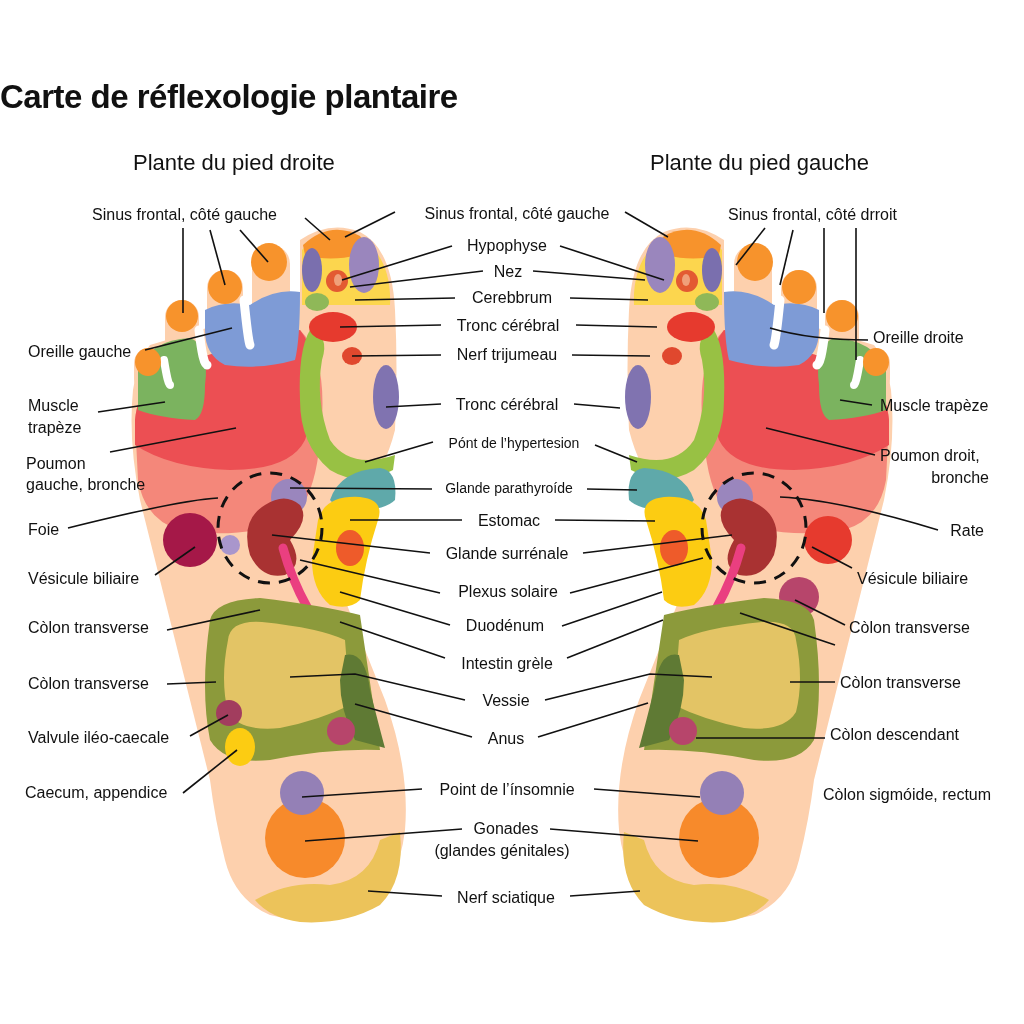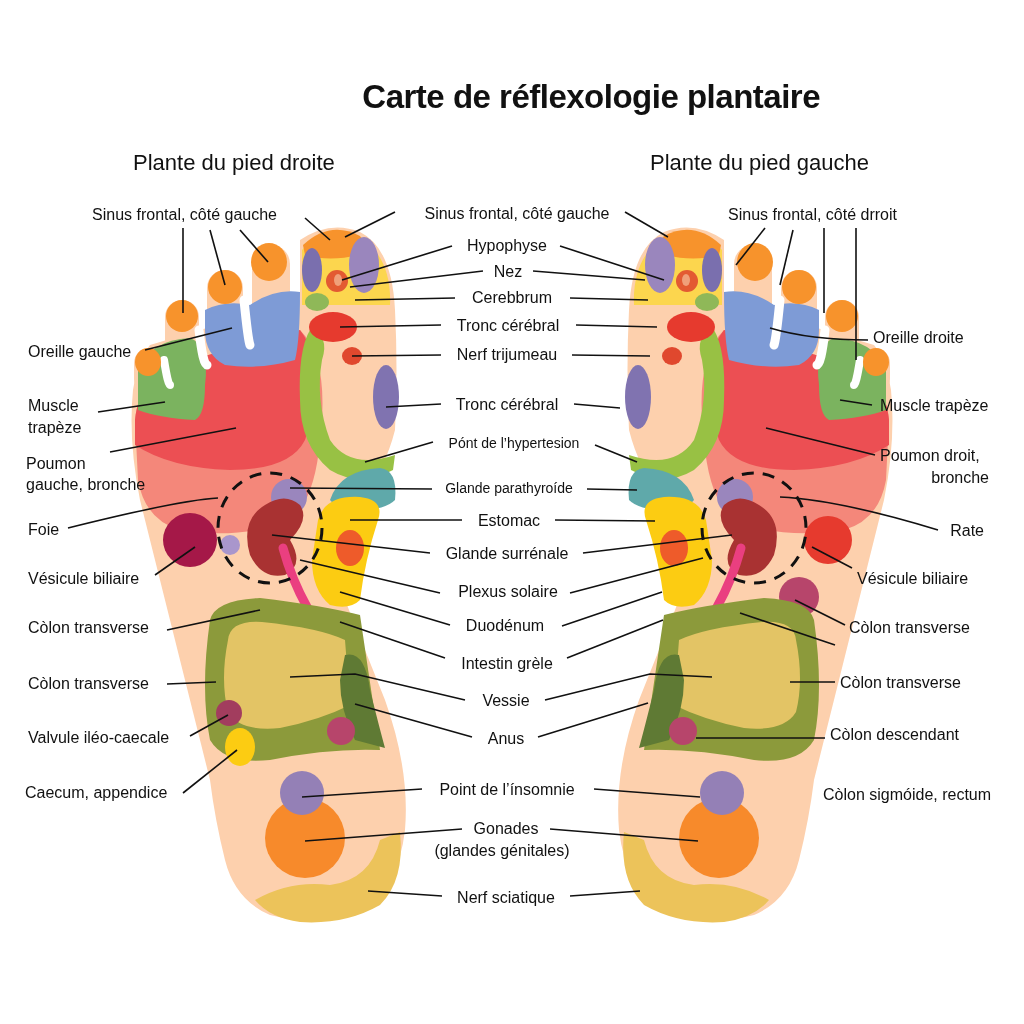--- a/index.html
+++ b/index.html
@@ -1,18 +1,18 @@
 <!DOCTYPE html>
 <html><head>
 <meta charset="utf-8">
 <style>
   html, body { margin: 0; padding: 0; background: #ffffff; }
   body { width: 1024px; height: 1024px; position: relative; overflow: hidden;
          font-family: "Liberation Sans", "DejaVu Sans", sans-serif; color: #111; }
-  #title { position: absolute; top: 78px; left: 0; width: 820px; text-align: right;
+  #title { position: absolute; top: 78px; left: 0; width: 820px; text-align: left;
            font-size: 33px; font-weight: bold; letter-spacing: -0.5px; }
   .sub { position: absolute; top: 150px; font-size: 22px; }
   #sub-right { left: 133px; }
   #sub-left { left: 650px; }
   svg#diagram { position: absolute; left: 0; top: 0; width: 1024px; height: 1024px; }
   .lbl { font-family: "Liberation Sans", "DejaVu Sans", sans-serif; font-size: 16px; fill: #111; }
   .lbl-sm { font-size: 14px; }
   .ln { stroke: #111; stroke-width: 1.6; fill: none; }
   .dash { stroke: #111; stroke-width: 3; fill: none; stroke-dasharray: 12 9; }
 </style>

